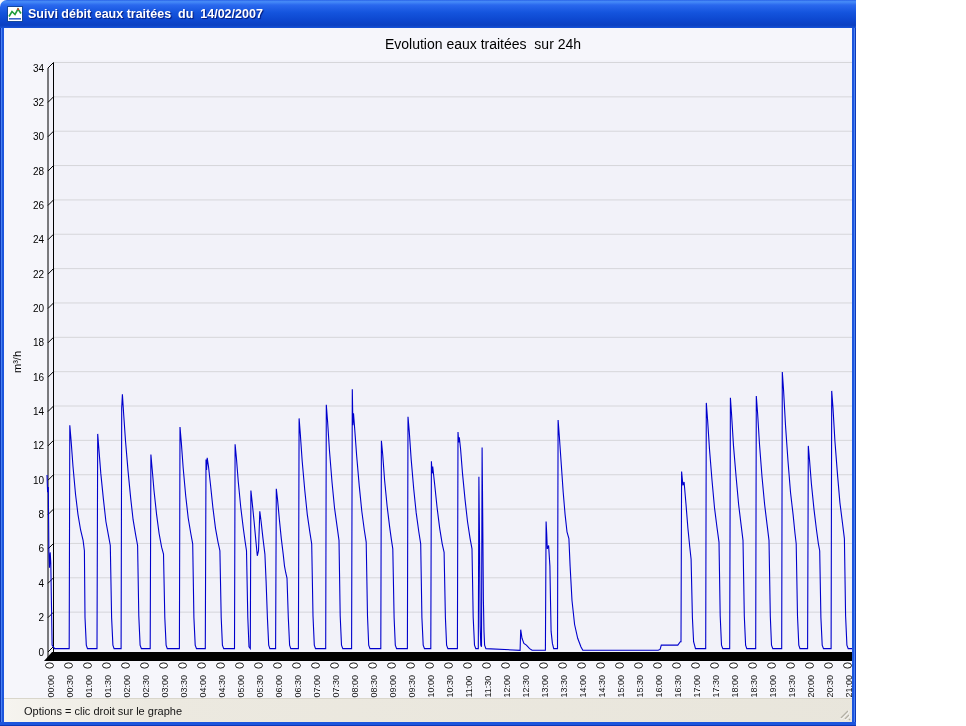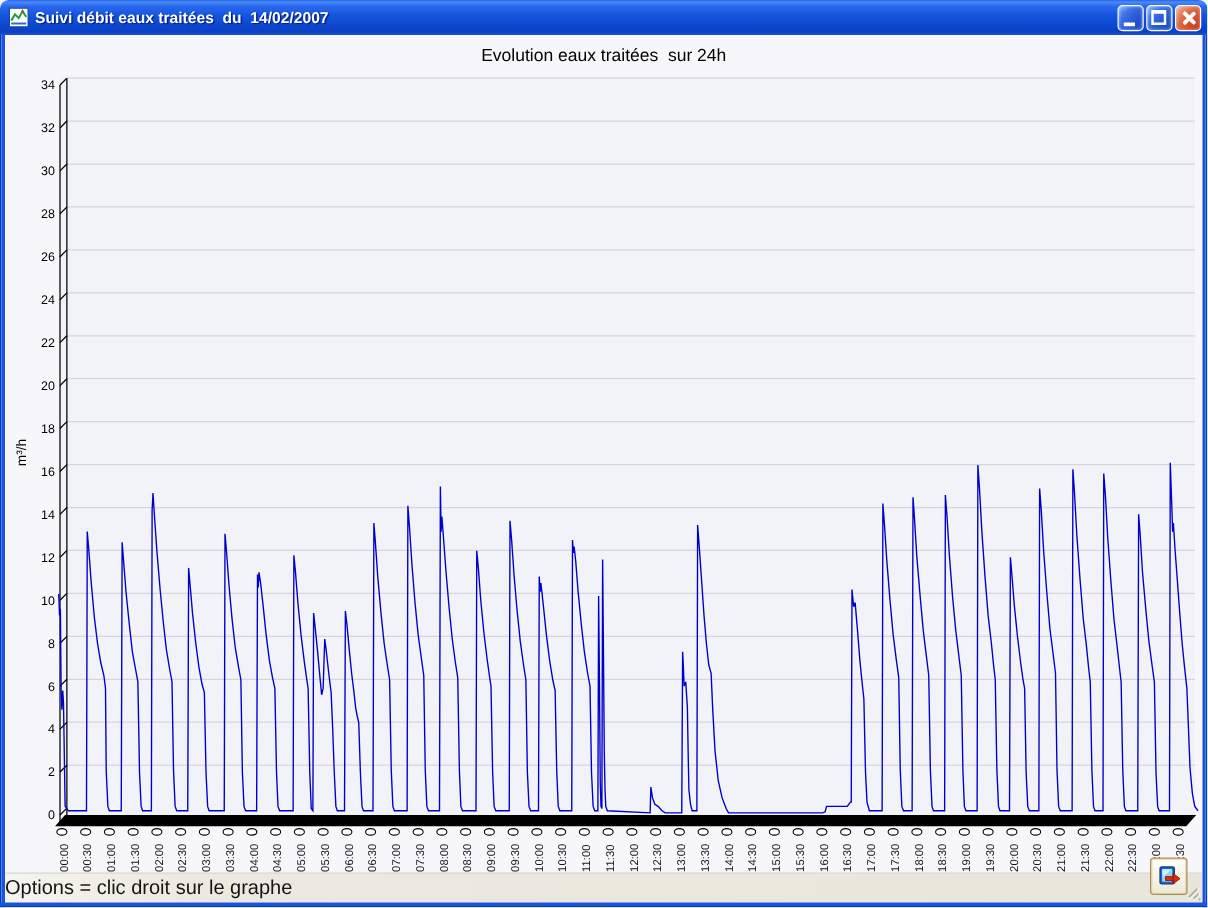--- a/index.html
+++ b/index.html
@@ -1,17 +1,17 @@
 <!DOCTYPE html>
 <html><head>
 <meta charset="utf-8">
 <style>
   html,body{margin:0;padding:0;background:#fff;}
   .window{
-    position:relative;width:966px;height:726px;overflow:hidden;
+    position:relative;width:856px;height:726px;overflow:hidden;
     font-family:"Liberation Sans",sans-serif;
     background:#f6f6fb;
   }
   
   .titlebar{
     position:absolute;left:0;top:0;width:966px;height:28px;box-sizing:border-box;
     border-radius:7px 7px 0 0;
     background:linear-gradient(180deg,#2a63e8 0%,#478cf8 6%,#2a68ee 18%,#1454dd 45%,#0d47cf 72%,#0b40c2 90%,#1753d8 100%);
     display:flex;align-items:center;padding:0 4px;z-index:30;
   }
@@ -40,21 +40,21 @@
   .wb-bottom{left:0;bottom:0;width:966px;height:4px;background:linear-gradient(0deg,#0d38b8 0,#0d38b8 1px,#1c55dd 1px);}
   
   .client{position:absolute;left:4px;top:28px;width:958px;height:670px;background:#f6f6fb;z-index:1;}
   #chart{position:absolute;left:0;top:0;}
   
   .statusbar{
     position:absolute;left:4px;top:698px;width:958px;height:24px;box-sizing:border-box;z-index:10;
     background:linear-gradient(90deg,#f6f4ef 0%,#ece9e0 15%,#e8e5db 100%);
     border-top:1px solid #d9d6cb;display:flex;align-items:center;
   }
-  .status-text{font-size:16px;color:#141414;padding-left:0;}
+  .status-text{font-size:11px;color:#141414;padding-left:20px;}
   
   .exit-btn{
     position:absolute;left:920px;top:686px;width:30px;height:30px;z-index:40;
     border:1px solid #a98e55;border-radius:3px;box-sizing:border-box;
     background:linear-gradient(180deg,#fffef9,#efe8d6);
     box-shadow:inset 0 0 0 1px #e9dcba;
     display:flex;align-items:center;justify-content:center;padding:0;cursor:default;
   }
   .resize-grip{position:absolute;right:5px;bottom:5px;width:14px;height:14px;z-index:40;}
 </style>

